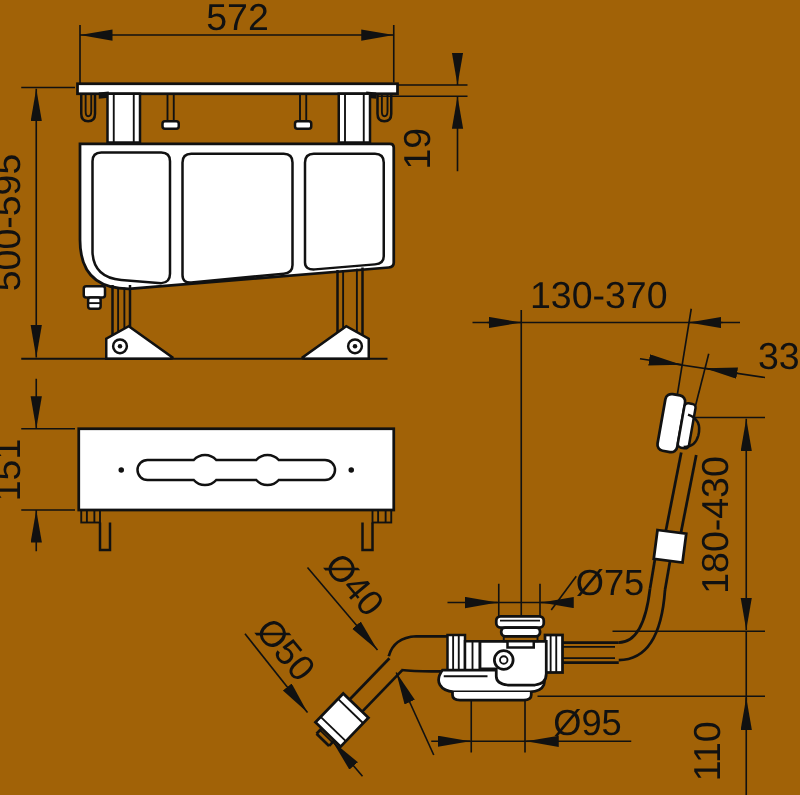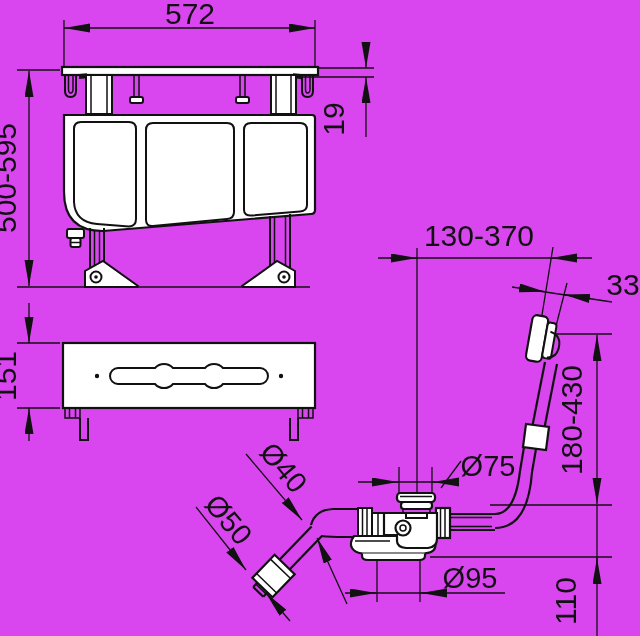--- a/index.html
+++ b/index.html
@@ -1,16 +1,16 @@
 <!DOCTYPE html>
 <html><head>
 <meta charset="utf-8">
 <style>
   html,body{margin:0;padding:0;background:#fff;}
-  .stage{position:relative;width:640px;height:636px;background:#d946ef;overflow:hidden;}
+  .stage{position:relative;width:640px;height:636px;background:#a16207;overflow:hidden;}
   svg{display:block;}
   text{font-family:"Liberation Sans","DejaVu Sans",sans-serif;fill:#111;}
   .dimtxt{font-size:30px;}
   .diatxt{font-size:29px;}
   .o{stroke:#111;stroke-width:2.2;fill:#fff;}            
   .on{stroke:#111;stroke-width:2.2;fill:none;}
   .o2{stroke:#111;stroke-width:2;fill:#fff;}
   .o2n{stroke:#111;stroke-width:2;fill:none;}
   .i{stroke:#111;stroke-width:1.5;fill:none;}             
   .d{stroke:#111;stroke-width:1.3;fill:none;}             

